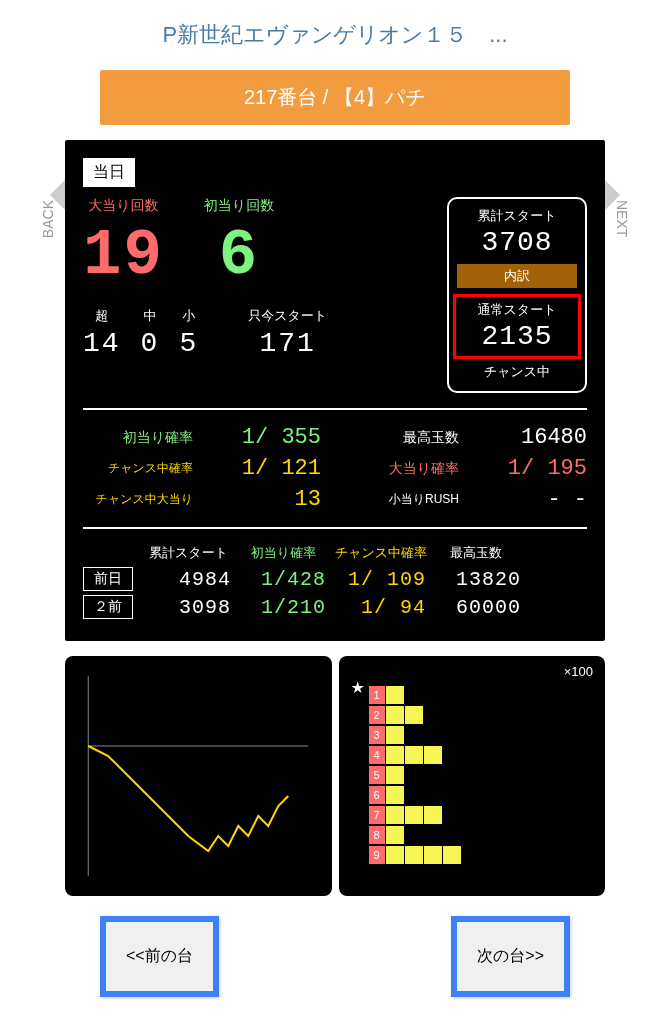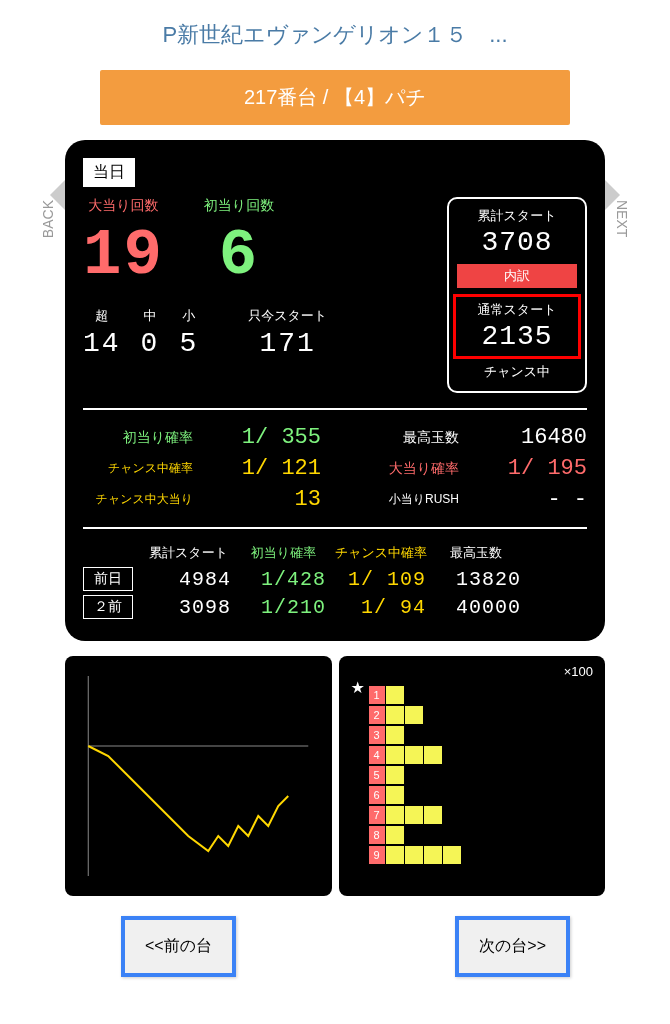--- a/index.html
+++ b/index.html
@@ -1,19 +1,19 @@
 <!DOCTYPE html>
 <html><head>
 <meta charset="utf-8">
 <style>
 * { margin: 0; padding: 0; box-sizing: border-box; }
 body { background: #fff; font-family: sans-serif; width: 670px; }
 .title { text-align: center; padding: 20px 10px; color: #4a7ba6; font-size: 22px; }
 .orange-bar { background: #f39c3f; color: #fff; text-align: center; padding: 14px; margin: 0 100px 15px; font-size: 20px; border-radius: 2px; }
-.main-panel { background: #000; margin: 0 65px; border-radius: 20px; padding: 18px; color: #fff; position: relative; }
+.main-panel { background: #000; margin: 0 65px; border-radius: 2px; padding: 18px; color: #fff; position: relative; }
 .side-nav { position: absolute; top: 200px; font-size: 14px; color: #999; writing-mode: vertical-rl; cursor: pointer; }
 .side-back { left: 40px; transform: rotate(180deg); }
 .side-next { right: 40px; }
 .arrow-left, .arrow-right { position: absolute; top: 180px; width: 0; height: 0; border-top: 15px solid transparent; border-bottom: 15px solid transparent; }
 .arrow-left { left: 50px; border-right: 15px solid #ccc; }
 .arrow-right { right: 50px; border-left: 15px solid #ccc; }
 .today-tag { background: #fff; color: #000; display: inline-block; padding: 4px 10px; font-size: 16px; margin-bottom: 10px; }
 .top-section { display: flex; gap: 10px; }
 .left-stats { flex: 1; }
 .big-nums { display: flex; gap: 40px; margin-bottom: 15px; }
@@ -24,42 +24,42 @@
 .yellow-t { color: #ffd700; }
 .seg { font-family: 'Courier New', monospace; letter-spacing: 2px; }
 .seg-huge { font-size: 64px; font-weight: bold; }
 .seg-med { font-size: 28px; }
 .small-row { display: flex; gap: 20px; align-items: flex-end; }
 .small-stat { text-align: center; }
 .small-label { font-size: 13px; margin-bottom: 3px; }
 .right-box { border: 2px solid #fff; border-radius: 10px; padding: 8px; width: 140px; text-align: center; }
 .right-label { font-size: 13px; margin-bottom: 2px; }
 .right-val { font-size: 28px; font-family: 'Courier New', monospace; letter-spacing: 1px; }
-.breakdown-btn { background: #ef4444; color: #fff; padding: 3px 20px; margin: 6px auto; font-size: 13px; }
+.breakdown-btn { background: #a16207; color: #fff; padding: 3px 20px; margin: 6px auto; font-size: 13px; }
 .red-box { border: 3px solid #ff0000; padding: 4px; margin: 4px -4px; }
 .divider { border: none; border-top: 2px solid #fff; margin: 15px 0; }
 .mid-row { display: flex; justify-content: space-between; align-items: center; margin: 6px 0; font-size: 14px; }
 .mid-label { width: 110px; text-align: right; }
 .mid-val { width: 100px; text-align: right; font-family: 'Courier New', monospace; font-size: 22px; }
 .hist-header { display: flex; font-size: 13px; margin-bottom: 5px; }
 .hist-header > div { text-align: center; }
 .hist-row { display: flex; align-items: center; margin: 4px 0; }
 .hist-tag { border: 1px solid #fff; padding: 2px 0; font-size: 14px; margin-right: 8px; width: 50px; text-align: center; }
 .hist-val { font-family: 'Courier New', monospace; font-size: 20px; text-align: right; letter-spacing: 1px; }
 .bottom-panels { display: flex; gap: 7px; margin: 15px 65px 0; }
 .panel { background: #000; border-radius: 8px; flex: 1; height: 240px; padding: 10px; position: relative; }
 .graph-svg { width: 100%; height: 100%; }
 .x100 { color: #fff; font-size: 13px; position: absolute; top: 8px; right: 12px; }
 .grid-chart { display: flex; flex-direction: column; gap: 2px; margin-top: 20px; }
 .grid-row { display: flex; gap: 1px; align-items: center; }
 .grid-num { background: #ff6b6b; color: #fff; font-size: 11px; width: 16px; height: 18px; text-align: center; line-height: 18px; }
 .grid-cell { width: 18px; height: 18px; background: #f5f556; }
 .star { color: #fff; font-size: 16px; position: absolute; top: 22px; left: 12px; }
 .nav-buttons { display: flex; justify-content: space-between; margin: 20px 100px; }
-.nav-btn { background: #f0f0f0; border: 4px solid #3b82f6; padding: 16px 20px; font-size: 16px; cursor: pointer; box-shadow: 1px 1px 3px rgba(0,0,0,0.2); margin-left: 21px; }
+.nav-btn { background: #f0f0f0; border: 6px solid #3b82f6; padding: 24px 20px; font-size: 16px; cursor: pointer; box-shadow: 1px 1px 3px rgba(0,0,0,0.2); }
 </style>
 </head>
 <body>
 
 <div class="title">P新世紀エヴァンゲリオン１５　...</div>
 <div class="orange-bar">217番台 / 【4】パチ</div>
 
 <div class="arrow-left"></div>
 <div class="arrow-right"></div>
 <div class="side-nav side-back">BACK</div>
@@ -148,21 +148,21 @@
     <div class="hist-val" style="width:90px">4984</div>
     <div class="hist-val green-t" style="width:95px">1/428</div>
     <div class="hist-val yellow-t" style="width:100px">1/ 109</div>
     <div class="hist-val" style="width:95px">13820</div>
       </div>
       <div class="hist-row">
         <div class="hist-tag">２前</div>
     <div class="hist-val" style="width:90px">3098</div>
     <div class="hist-val green-t" style="width:95px">1/210</div>
     <div class="hist-val yellow-t" style="width:100px">1/ 94</div>
-    <div class="hist-val" style="width:95px">40000</div>
+    <div class="hist-val" style="width:95px">60000</div>
       </div>
     </div>
 </div>
 
 <div class="bottom-panels">
   <div class="panel">
     <svg class="graph-svg" viewBox="0 0 240 220">
       <line x1="10" y1="10" x2="10" y2="210" stroke="#888" stroke-width="1"></line>
       <line x1="10" y1="80" x2="230" y2="80" stroke="#888" stroke-width="1"></line>
       <polyline points="10,80 30,90 50,110 70,130 90,150 110,170 130,185 140,170 150,180 160,160 170,170 180,150 190,160 200,140 210,130" fill="none" stroke="#ffd700" stroke-width="2"></polyline>

